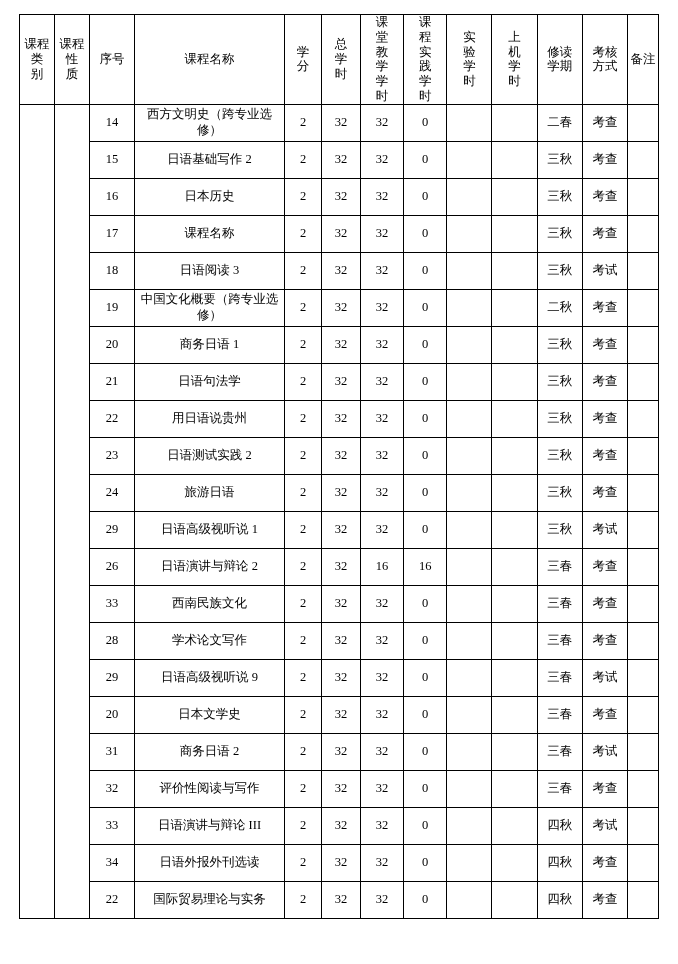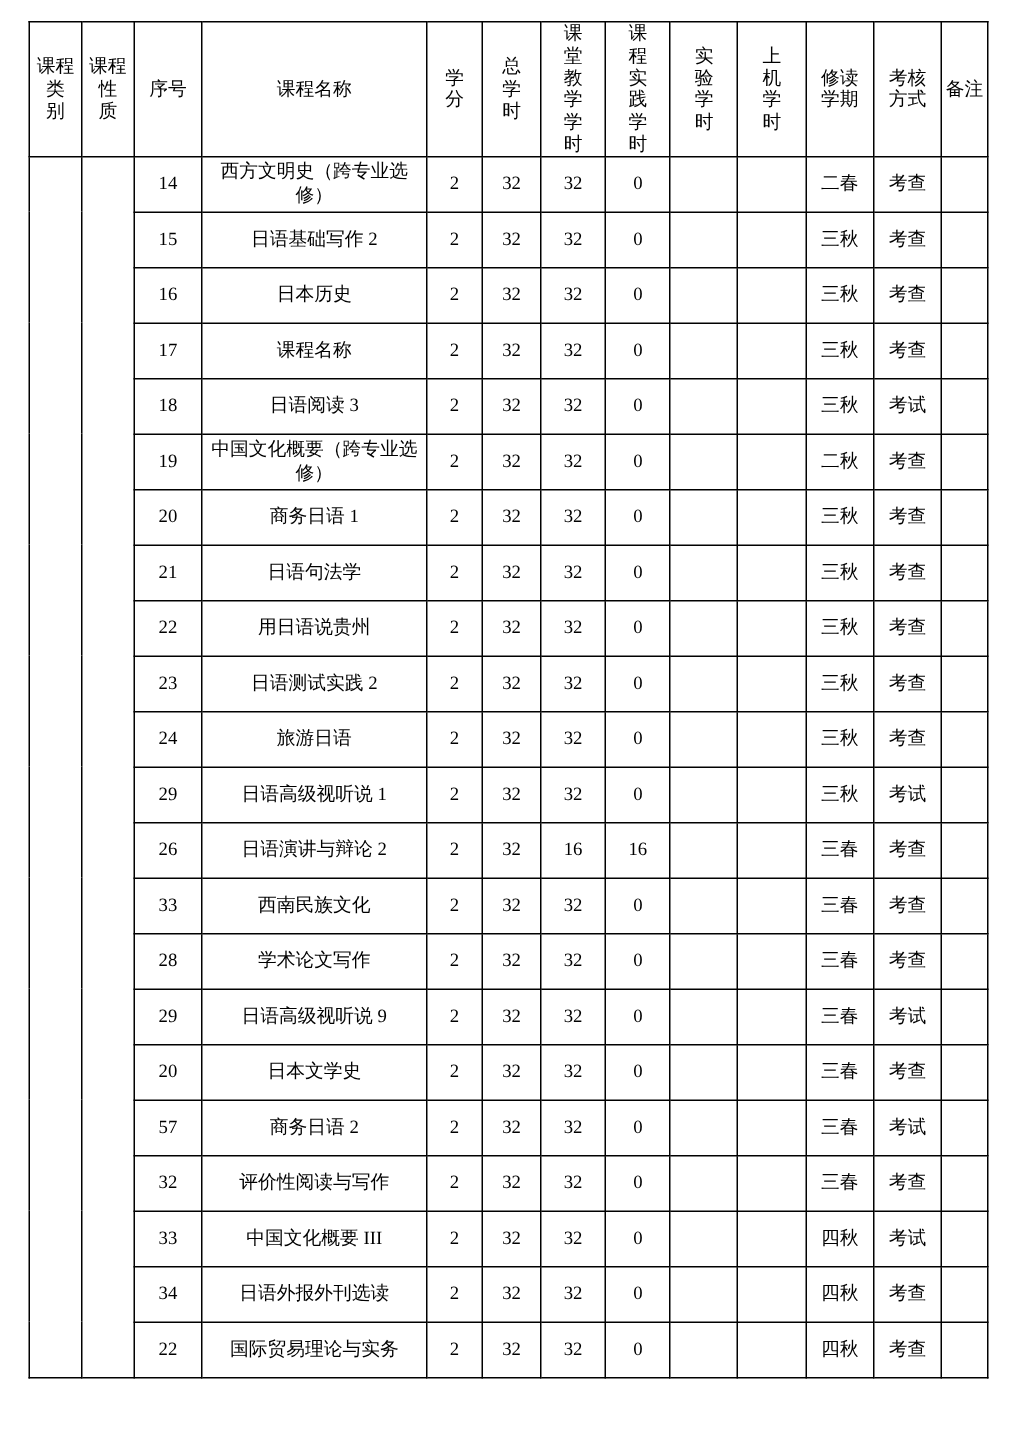--- a/index.html
+++ b/index.html
@@ -391,21 +391,21 @@
         <td>32</td>
         <td>32</td>
         <td>0</td>
         <td></td>
         <td></td>
         <td>三春</td>
         <td>考查</td>
         <td></td>
       </tr>
       <tr>
-        <td class="seq-cell">57</td>
+        <td class="seq-cell">31</td>
         <td class="name-cell">商务日语 2</td>
         <td>2</td>
         <td>32</td>
         <td>32</td>
         <td>0</td>
         <td></td>
         <td></td>
         <td>三春</td>
         <td>考试</td>
         <td></td>
@@ -418,21 +418,21 @@
         <td>32</td>
         <td>0</td>
         <td></td>
         <td></td>
         <td>三春</td>
         <td>考查</td>
         <td></td>
       </tr>
       <tr>
         <td class="seq-cell">33</td>
-        <td class="name-cell">中国文化概要 III</td>
+        <td class="name-cell">日语演讲与辩论 III</td>
         <td>2</td>
         <td>32</td>
         <td>32</td>
         <td>0</td>
         <td></td>
         <td></td>
         <td>四秋</td>
         <td>考试</td>
         <td></td>
       </tr>

